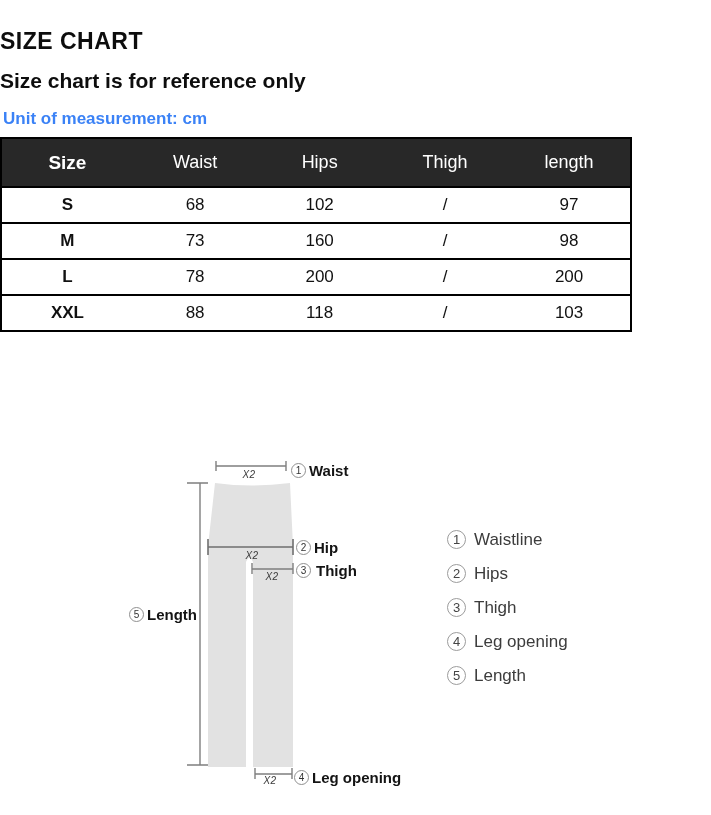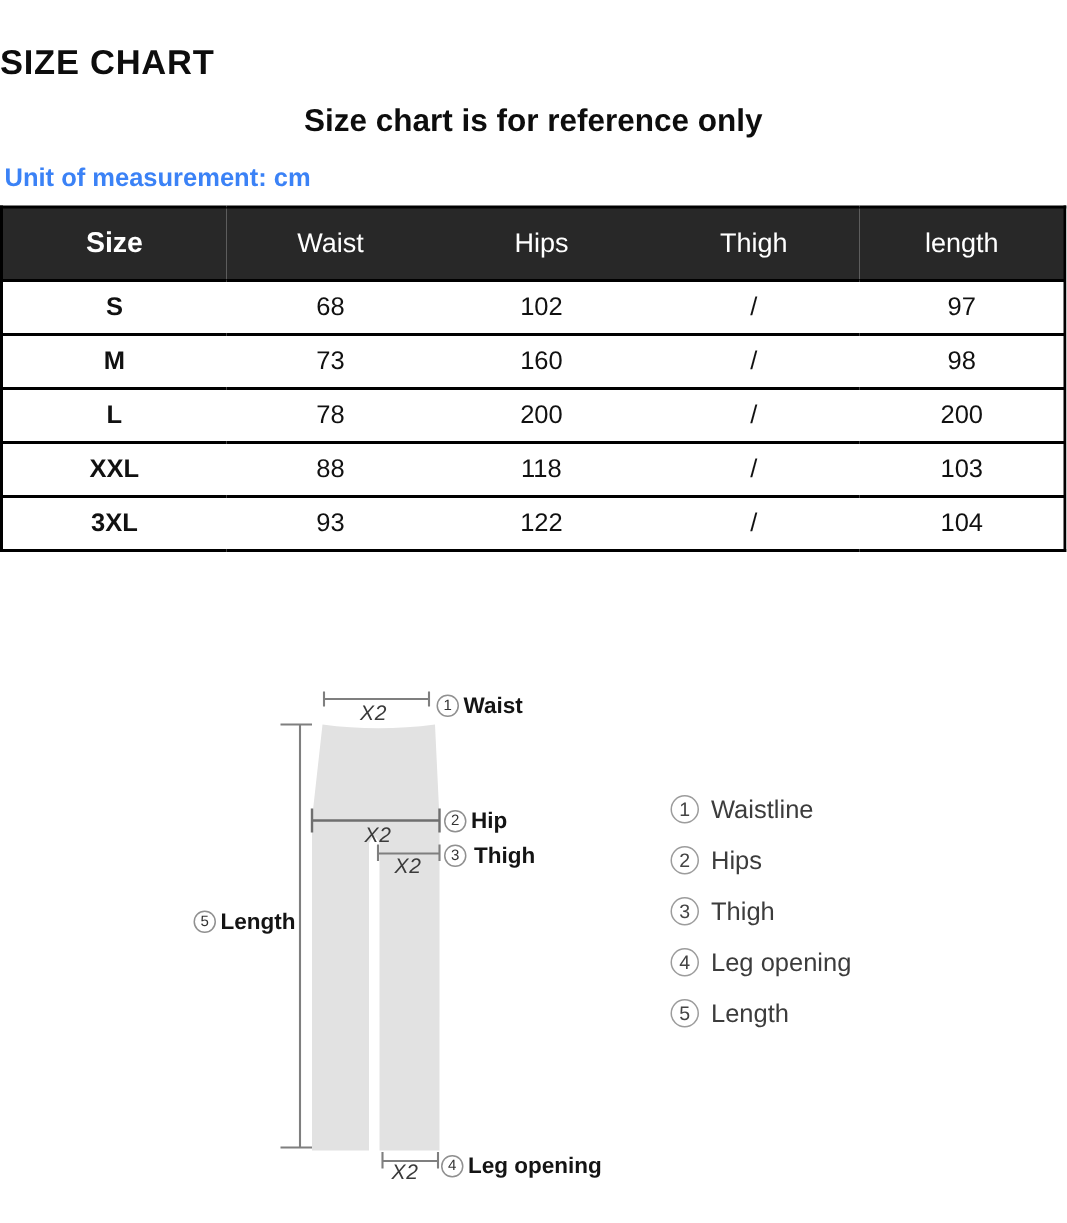--- a/index.html
+++ b/index.html
@@ -13,31 +13,31 @@
   }
 
   
   .main-title {
     position: absolute; top: 28px; left: 0; width: 711px;
     text-align: left; font-size: 23px; font-weight: 700;
     letter-spacing: 0.5px; color: #0d0d0d;
   }
   .sub-title {
     position: absolute; top: 69px; left: 0; width: 711px;
-    text-align: center; font-size: 21px; font-weight: 700; color: #0d0d0d;
+    text-align: left; font-size: 21px; font-weight: 700; color: #0d0d0d;
   }
   .unit-note {
     position: absolute; top: 109px; left: 3px;
     font-size: 17px; font-weight: 700; color: #3b82f6;
   }
 
   
   table.size-table {
     position: absolute; top: 137px; left: 0;
-    width: 711px; border-collapse: collapse;
+    width: 632px; border-collapse: collapse;
     border: 2px solid #000;
   }
   .size-table th {
     height: 49px; background: #282828; color: #fff;
     font-size: 18px; font-weight: 400; text-align: center;
   }
   .size-table th.first-col { font-size: 19px; font-weight: 700; }
   .size-table td {
     height: 36px; text-align: center; font-size: 17px;
     border-top: 2px solid #000; background: #fff; color: #111;
@@ -58,21 +58,21 @@
     font-size: 10px; line-height: 13px; text-align: center;
     font-weight: 400; color: #333; background: #fff;
   }
   .dia-label {
     position: absolute; display: flex; align-items: center; gap: 3px;
     font-size: 15px; font-weight: 700; color: #141414;
     white-space: nowrap; line-height: 17px;
   }
   .x2-label {
     position: absolute; width: 24px; text-align: center;
-    font-size: 14px; line-height: 10px; font-style: italic;
+    font-size: 10px; line-height: 10px; font-style: italic;
     color: #3a3a3a; letter-spacing: 0.5px;
   }
   .label-waist   { left: 291px; top: 12px; }
   .label-hip     { left: 296px; top: 89px; }
   .label-thigh   { left: 296px; top: 112px; gap: 5px; }
   .label-length  { left: 0; top: 156px; width: 197px; justify-content: flex-end; }
   .label-legopen { left: 294px; top: 319px; }
   .x2-waist   { left: 237px; top: 20px; }
   .x2-hip     { left: 240px; top: 101px; }
   .x2-thigh   { left: 260px; top: 122px; }
@@ -141,27 +141,20 @@
       <td>/</td>
       <td>200</td>
     </tr>
     <tr>
       <td class="first-col">XXL</td>
       <td>88</td>
       <td>118</td>
       <td>/</td>
       <td>103</td>
     </tr>
-    <tr>
-      <td class="first-col">3XL</td>
-      <td>93</td>
-      <td>122</td>
-      <td>/</td>
-      <td>104</td>
-    </tr>
   </tbody>
 </table>
 
 <div class="diagram">
 
   <svg width="711" height="365" viewBox="0 0 711 365">
 
     <path d="M215,33 Q252,38 290,33 L293,96 L293,317 L253,317 L253,112 Q249.5,104 246,112 L246,317 L208,317 L208,96 Z" fill="#e2e2e2" stroke="none"></path>
 
     <path d="M216,11 L216,21 M216,16 L286,16 M286,11 L286,21" stroke="#7f7f7f" stroke-width="1.4" fill="none"></path>

